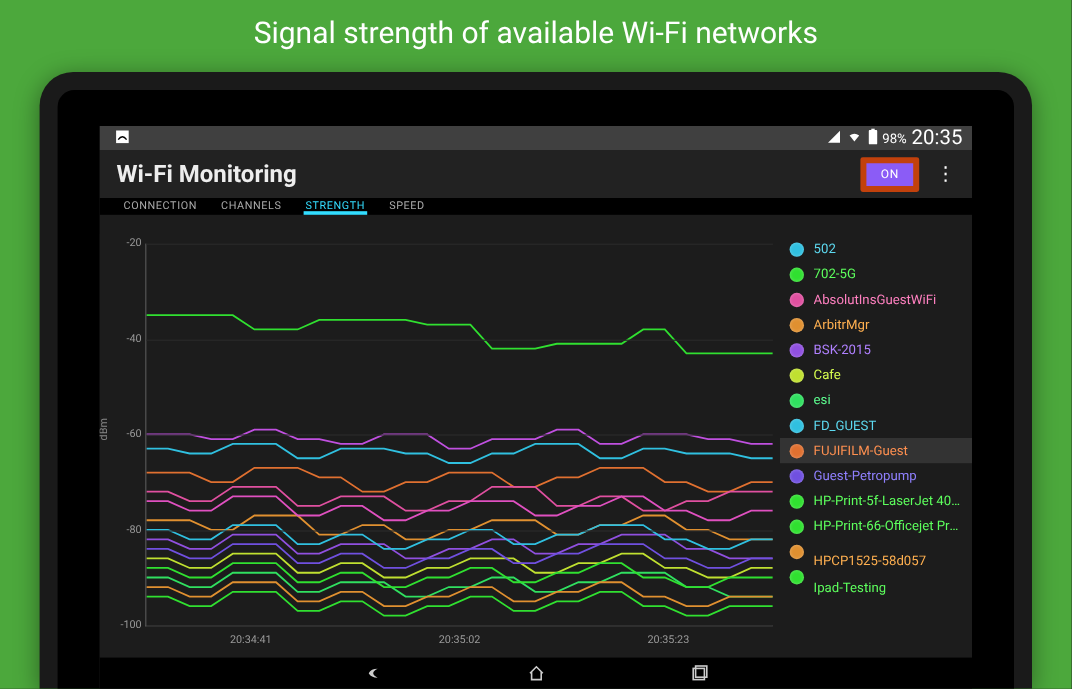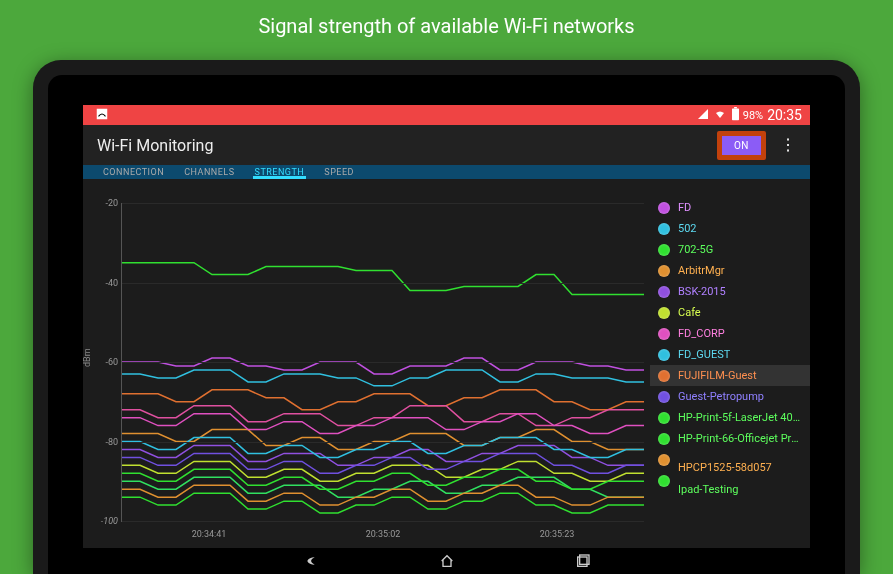--- a/index.html
+++ b/index.html
@@ -1,28 +1,28 @@
 <!DOCTYPE html>
 <html><head>
 <meta charset="utf-8">
 <style>
 *{margin:0;padding:0;box-sizing:border-box}
 body{font-family:Roboto,Arial,sans-serif;background:#4ca83c;width:893px;height:574px;overflow:hidden;position:relative}
-.promo-title{text-align:center;color:#fff;font-size:20px;font-weight:400;padding:14px 0 12px}
+.promo-title{text-align:center;color:#fff;font-size:25px;font-weight:400;padding:14px 0 12px}
 .tablet{position:absolute;left:33px;top:60px;width:827px;height:514px;background:#1a1a1a;border-radius:28px 28px 0 0;box-shadow:0 4px 20px rgba(0,0,0,0.4)}
 .tablet-edge{position:absolute;left:15px;top:15px;right:15px;bottom:0;background:#000;border-radius:14px 14px 0 0}
 .screen{position:absolute;left:35px;top:30px;right:35px;bottom:0;background:#1c1c1c;overflow:hidden}
-.status-bar{height:20px;background:#ef4444;color:#fff;display:flex;align-items:center;justify-content:flex-start;font-size:11px;padding:0 8px}
+.status-bar{height:20px;background:#404040;color:#fff;display:flex;align-items:center;justify-content:flex-start;font-size:11px;padding:0 8px}
 .status-left{margin-right:auto;margin-left:4px}
 .status-ic{display:inline-block;margin:0 2px;vertical-align:middle}
 .app-bar{height:40px;background:#222;display:flex;align-items:center;padding:0 14px;color:#eee}
-.app-title{font-size:16px;font-weight:400}
+.app-title{font-size:20px;font-weight:700}
 .toggle{margin-left:auto;background:#8b5cf6;border:5px solid #c2410c;color:#fff;font-size:10px;padding:4px 12px;border-radius:2px;letter-spacing:0.5px}
 .menu-dots{margin-left:14px;color:#fff;font-size:16px;line-height:1;cursor:pointer}
-.tabs{height:14px;background:#0c4a6e;display:flex;align-items:flex-start;padding:0 10px}
+.tabs{height:14px;background:#000000;display:flex;align-items:flex-start;padding:0 10px}
 .tab{font-size:9px;color:#aaa;padding:0 10px;height:100%;display:flex;align-items:center;letter-spacing:0.5px;position:relative;cursor:pointer}
 .tab.active{color:#3df}
 .tab.active::after{content:"";position:absolute;bottom:0;left:8px;right:8px;height:3px;background:#3df}
 .content{position:absolute;top:90px;left:0;right:0;bottom:26px;display:flex}
 .chart-area{flex:1;position:relative;background:#1c1c1c}
 .yaxis-label{position:absolute;left:4px;top:50%;transform:rotate(-90deg) translateX(10px);transform-origin:left center;color:#888;font-size:9px}
 .chart{position:absolute;left:38px;top:8px;right:6px;bottom:26px;border-left:1px solid #555;border-bottom:1px solid #555}
 .ytick{position:absolute;left:-28px;width:24px;text-align:right;color:#999;font-size:9px;transform:translateY(-50%)}
 .ygrid{position:absolute;left:0;right:0;height:1px;background:#2a2a2a}
 .xtick{position:absolute;bottom:-18px;color:#999;font-size:9px;transform:translateX(-50%)}
@@ -62,21 +62,21 @@
               <path d="M12 20 L4 10 Q12 4 20 10 Z"></path>
             </svg>
   </span>
   <span class="status-ic">
     <svg width="9" height="14" viewBox="0 0 12 20" fill="#fff">
               <rect x="1" y="2" width="10" height="17" rx="1"></rect>
               <rect x="4" y="0" width="4" height="2"></rect>
             </svg>
   </span>
   <span style="font-size:11px;margin:0 4px 0 1px">98%</span>
-  <span style="font-size:14px">20:35</span>
+  <span style="font-size:17px">20:35</span>
 </div>
 
 <div class="app-bar">
   <div class="app-title">Wi-Fi Monitoring</div>
   <div class="toggle">ON</div>
   <div class="menu-dots">⋮</div>
 </div>
 
 <div class="tabs" id="tabs">
           <div class="tab">CONNECTION</div>
@@ -108,54 +108,54 @@
               </svg>
     <div class="ygrid" style="top: 0%;"></div>
               <div class="ytick" style="top: 0%;">-20</div>
               <div class="ygrid" style="top: 25%;"></div>
               <div class="ytick" style="top: 25%;">-40</div>
               <div class="ygrid" style="top: 50%;"></div>
               <div class="ytick" style="top: 50%;">-60</div>
               <div class="ygrid" style="top: 75%;"></div>
               <div class="ytick" style="top: 75%;">-80</div>
               <div class="ygrid" style="top: 100%;"></div>
-              <div class="ytick" style="top: 100%; font-style: italic;">-100</div>
+              <div class="ytick" style="top: 100%;">-100</div>
               <div class="xtick" style="left: 16.6667%;">20:34:41</div>
               <div class="xtick" style="left: 50%;">20:35:02</div>
               <div class="xtick" style="left: 83.3333%;">20:35:23</div>
             </div>
   </div>
   <div class="legend" id="legend">
             <div class="legend-item">
-              <div class="dot" style="background: rgb(192, 80, 224);"></div>
-              <div class="legend-label" style="color: rgb(224, 144, 255);">FD</div>
-            </div>
-            <div class="legend-item">
               <div class="dot" style="background: rgb(48, 192, 224);"></div>
               <div class="legend-label" style="color: rgb(93, 217, 240);">502</div>
             </div>
             <div class="legend-item">
               <div class="dot" style="background: rgb(48, 224, 48);"></div>
               <div class="legend-label" style="color: rgb(93, 255, 93);">702-5G</div>
             </div>
             <div class="legend-item">
+              <div class="dot" style="background: rgb(224, 80, 160);"></div>
+              <div class="legend-label" style="color: rgb(255, 128, 192);">AbsolutInsGuestWiFi</div>
+            </div>
+            <div class="legend-item">
               <div class="dot" style="background: rgb(224, 144, 48);"></div>
               <div class="legend-label" style="color: rgb(255, 176, 80);">ArbitrMgr</div>
             </div>
             <div class="legend-item">
               <div class="dot" style="background: rgb(144, 80, 224);"></div>
               <div class="legend-label" style="color: rgb(176, 128, 255);">BSK-2015</div>
             </div>
             <div class="legend-item">
               <div class="dot" style="background: rgb(192, 224, 48);"></div>
               <div class="legend-label" style="color: rgb(216, 255, 80);">Cafe</div>
             </div>
             <div class="legend-item">
-              <div class="dot" style="background: rgb(224, 80, 192);"></div>
-              <div class="legend-label" style="color: rgb(255, 128, 224);">FD_CORP</div>
+              <div class="dot" style="background: rgb(48, 224, 96);"></div>
+              <div class="legend-label" style="color: rgb(93, 255, 144);">esi</div>
             </div>
             <div class="legend-item">
               <div class="dot" style="background: rgb(48, 192, 224);"></div>
               <div class="legend-label" style="color: rgb(93, 217, 240);">FD_GUEST</div>
             </div>
             <div class="legend-item selected">
               <div class="dot" style="background: rgb(224, 112, 48);"></div>
               <div class="legend-label" style="color: rgb(255, 144, 80);">FUJIFILM-Guest</div>
             </div>
             <div class="legend-item">

